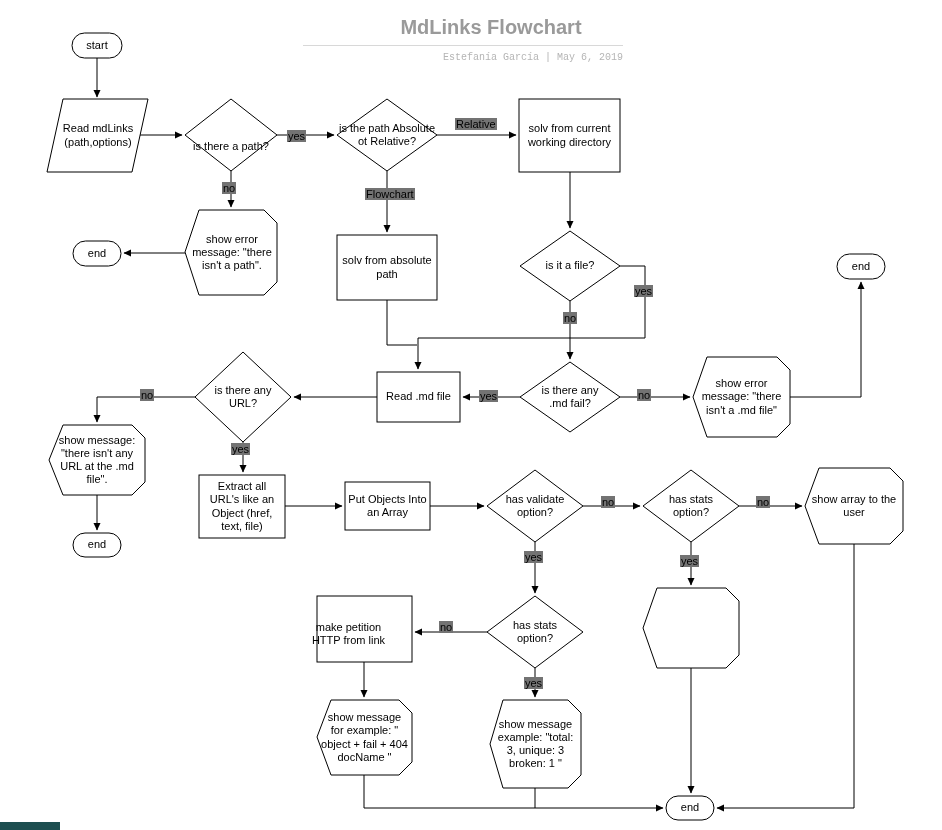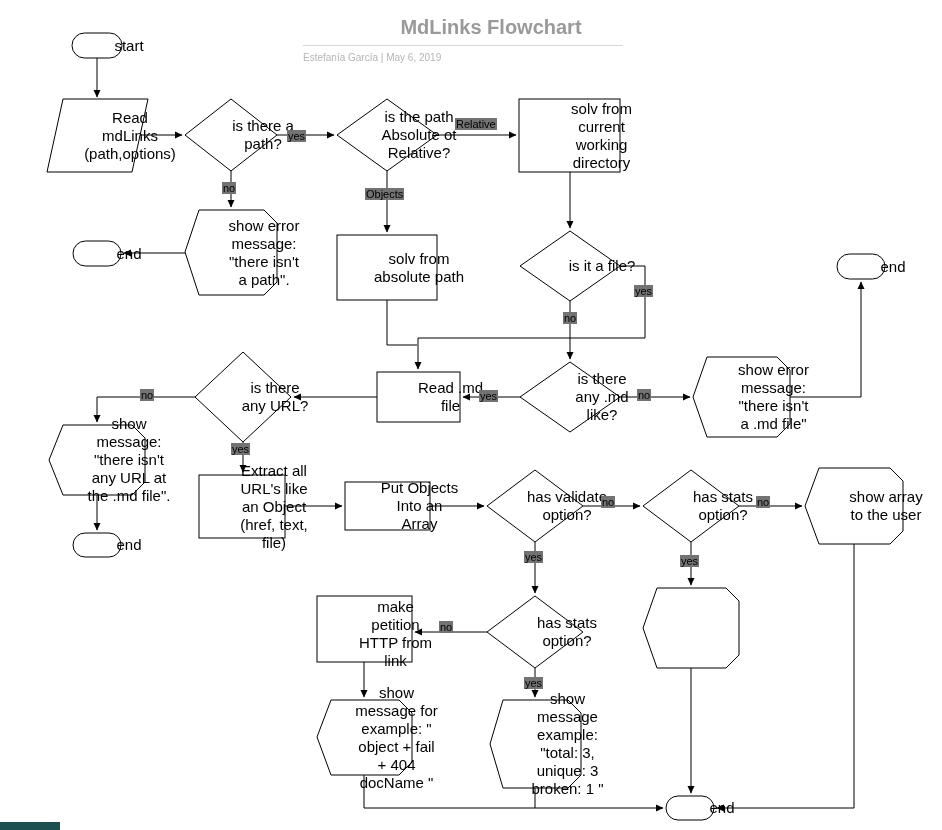--- a/index.html
+++ b/index.html
@@ -3,27 +3,27 @@
 <meta charset="utf-8">
 <style>
   * { margin:0; padding:0; box-sizing:border-box; }
   html,body { background:#ffffff; }
   body { font-family:"Liberation Sans", sans-serif; }
   .canvas { position:relative; width:942px; height:830px; background:#ffffff; overflow:hidden; }
   .edges-svg { position:absolute; left:0; top:0; }
   .edge { fill:none; stroke:#000000; stroke-width:1; }
   .shp  { fill:#ffffff; stroke:#000000; stroke-width:1; }
   .nl { position:absolute; display:flex; align-items:center; justify-content:center;
-        text-align:center; font-size:15px; line-height:1.2; color:#000;margin-left:32px; }
+        text-align:center; font-size:11px; line-height:1.2; color:#000; }
   .el { position:absolute; font-size:11px; color:#000; background:#737373; padding:0 1px; line-height:1.1; }
   .title { position:absolute; left:0; top:16px; width:942px; text-align:center;
            font-size:20px; font-weight:bold; color:#9a9a9a;padding-left:40px; }
   .divider { position:absolute; left:303px; top:45px; width:320px; border-top:1px solid #d8d8d8; }
-  .subtitle { position:absolute; left:303px; top:52px; width:320px; text-align:left;
-              font-size:10px; color:#b5b5b5; }
+  .subtitle { position:absolute; left:303px; top:52px; width:320px; text-align:right;
+              font-size:10px; color:#b5b5b5;font-family:Liberation Mono, monospace; }
   .bottom-bar { position:absolute; left:0; top:822px; width:60px; height:8px; background:#1d4e50; }
 </style>
 </head>
 <body>
 
 <div class="canvas">
 
   <svg class="edges-svg" width="942" height="830" viewBox="0 0 942 830">
     <defs>
       <marker id="arw" markerWidth="8" markerHeight="8" refX="7" refY="4" orient="auto">
@@ -91,49 +91,49 @@
     <polygon class="shp" points="317,737 331,700 399,700 412,713 412,762 399,775 331,775"></polygon>
     <rect class="shp" x="666" y="796" width="48" height="24" rx="12"></rect>
   </svg>
 
   <div class="title">MdLinks Flowchart</div>
   <div class="divider"></div>
   <div class="subtitle">Estefanía García  |  May 6, 2019</div>
 
   <div class="nl" style="left:72px;top:33px;width:50px;height:25px">start</div>
   <div class="nl" style="left:52px;top:101px;width:92px;height:69px">Read mdLinks (path,options)</div>
-  <div class="nl" style="left:187px;top:101px;width:88px;height:68px">is there a path?</div>
+  <div class="nl" style="left:187px;top:113px;width:88px;height:68px">is there a path?</div>
   <div class="nl" style="left:339px;top:101px;width:96px;height:68px">is the path Absolute ot Relative?</div>
   <div class="nl" style="left:523px;top:101px;width:93px;height:69px">solv from current working directory</div>
   <div class="nl" style="left:191px;top:212px;width:82px;height:81px">show error message: "there isn't a path".</div>
   <div class="nl" style="left:73px;top:241px;width:48px;height:25px">end</div>
   <div class="nl" style="left:341px;top:237px;width:92px;height:61px">solv from absolute path</div>
   <div class="nl" style="left:522px;top:233px;width:96px;height:66px">is it a file?</div>
   <div class="nl" style="left:837px;top:254px;width:48px;height:25px">end</div>
   <div class="nl" style="left:379px;top:374px;width:79px;height:46px">Read .md file</div>
-  <div class="nl" style="left:535px;top:364px;width:70px;height:66px">is there any .md like?</div>
+  <div class="nl" style="left:535px;top:364px;width:70px;height:66px">is there any .md fail?</div>
   <div class="nl" style="left:701px;top:359px;width:81px;height:76px">show error message: "there isn't a .md file"</div>
   <div class="nl" style="left:208px;top:354px;width:70px;height:86px">is there any URL?</div>
   <div class="nl" style="left:55px;top:427px;width:84px;height:66px">show message: "there isn't any URL at the .md file".</div>
   <div class="nl" style="left:73px;top:533px;width:48px;height:24px">end</div>
   <div class="nl" style="left:202px;top:477px;width:80px;height:59px">Extract all URL's like an Object (href, text, file)</div>
   <div class="nl" style="left:347px;top:484px;width:81px;height:44px">Put Objects Into an Array</div>
   <div class="nl" style="left:493px;top:472px;width:84px;height:68px">has validate option?</div>
   <div class="nl" style="left:656px;top:472px;width:70px;height:68px">has stats option?</div>
   <div class="nl" style="left:809px;top:470px;width:90px;height:72px">show array to the user</div>
   <div class="nl" style="left:500px;top:598px;width:70px;height:68px">has stats option?</div>
-  <div class="nl" style="left:320px;top:598px;width:87px;height:72px">make petition HTTP from link</div>
+  <div class="nl" style="left:305px;top:598px;width:87px;height:72px">make petition HTTP from link</div>
   <div class="nl" style="left:495px;top:702px;width:81px;height:84px">show message example: "total: 3, unique: 3 broken: 1  "</div>
   <div class="nl" style="left:320px;top:702px;width:89px;height:71px">show message for example: " object + fail + 404 docName "</div>
   <div class="nl" style="left:666px;top:796px;width:48px;height:24px">end</div>
 
   <div class="el" style="left:287px;top:130px">yes</div>
   <div class="el" style="left:455px;top:118px">Relative</div>
   <div class="el" style="left:222px;top:182px">no</div>
-  <div class="el" style="left:365px;top:188px">Objects</div>
+  <div class="el" style="left:365px;top:188px">Flowchart</div>
   <div class="el" style="left:634px;top:285px">yes</div>
   <div class="el" style="left:563px;top:312px">no</div>
   <div class="el" style="left:479px;top:390px">yes</div>
   <div class="el" style="left:637px;top:389px">no</div>
   <div class="el" style="left:140px;top:389px">no</div>
   <div class="el" style="left:231px;top:443px">yes</div>
   <div class="el" style="left:601px;top:496px">no</div>
   <div class="el" style="left:756px;top:496px">no</div>
   <div class="el" style="left:524px;top:551px">yes</div>
   <div class="el" style="left:680px;top:555px">yes</div>

